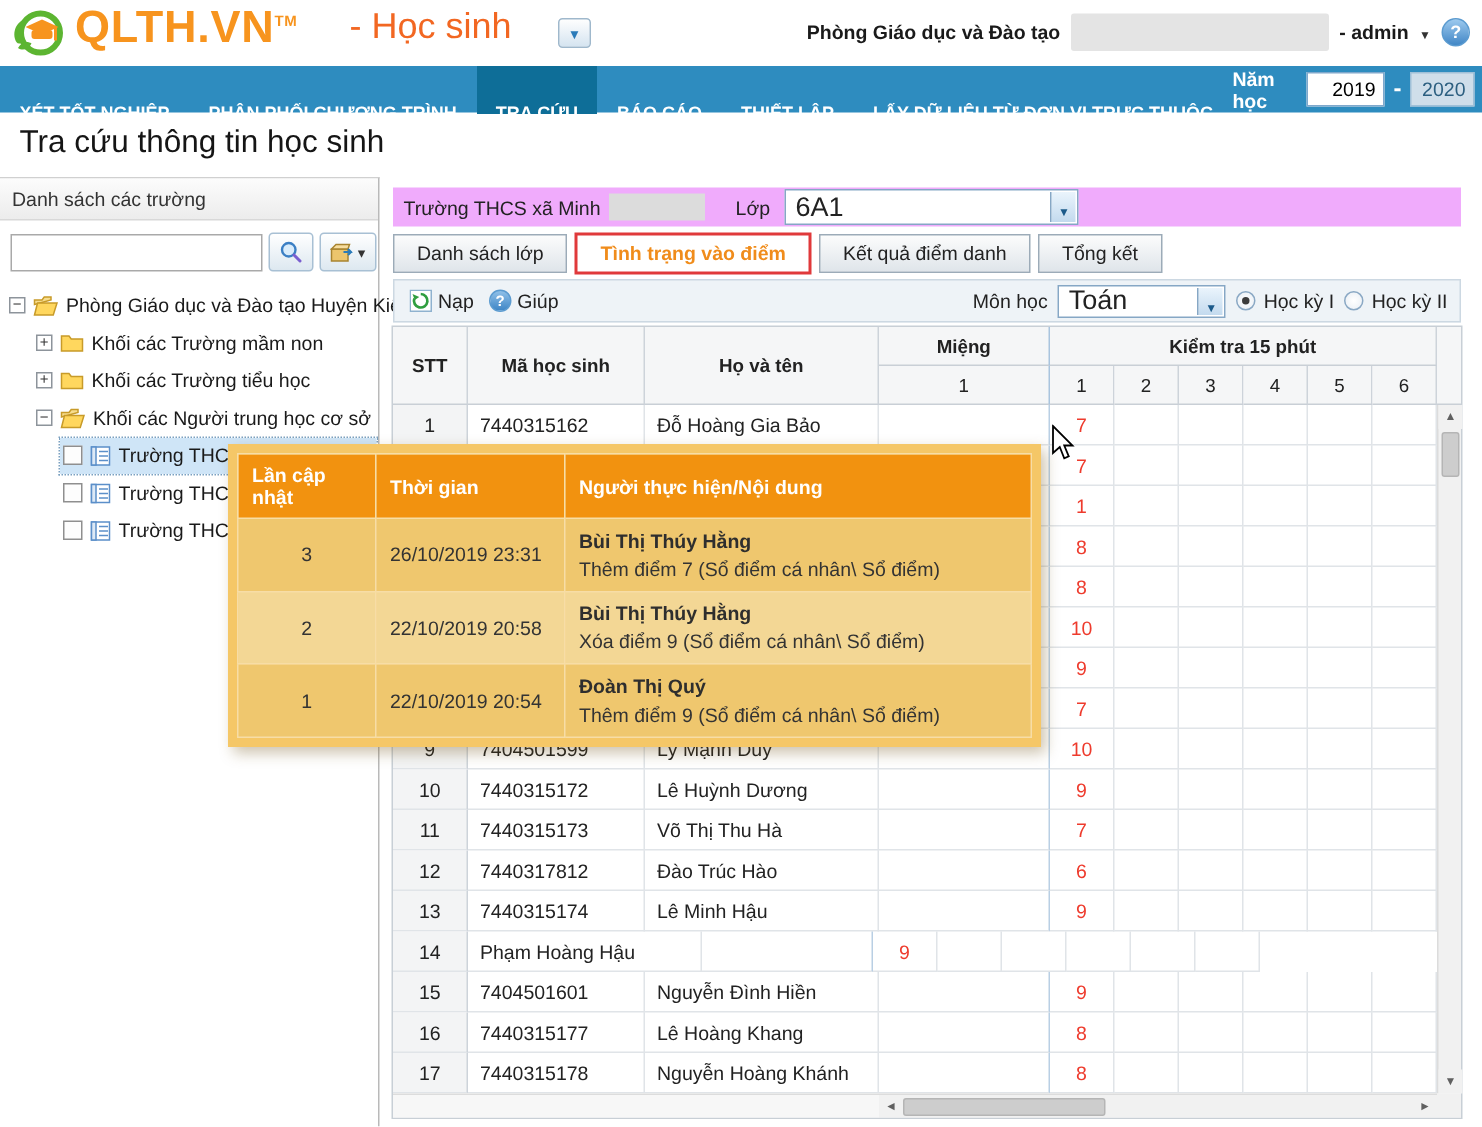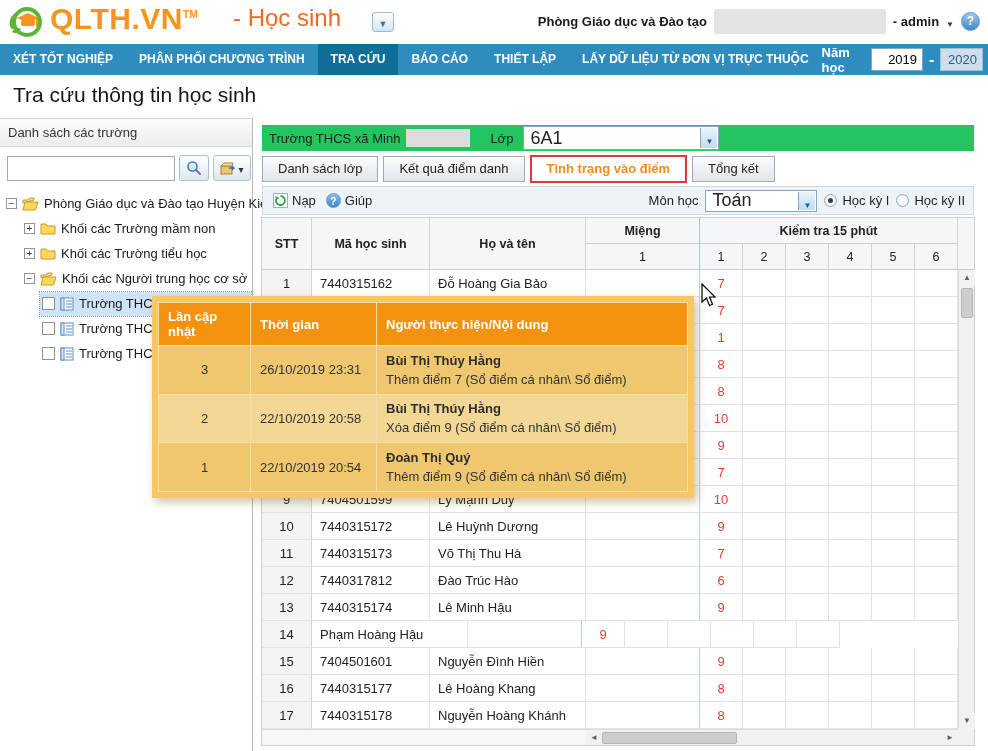--- a/index.html
+++ b/index.html
@@ -23,21 +23,21 @@
   .redact-box { width:172px; height:25px; background:#e4e4e4; border-radius:2px; }
   .admin-label { font-weight:bold; font-size:13px; color:#1a1a1a; }
   .admin-caret::before { content:"▼"; font-size:8px; color:#333; }
   .help-badge { width:19px; height:19px; border-radius:50%; border:1px solid #5b9bd0;
     background:linear-gradient(#9cc9ee,#4287c6); color:#fff; font-weight:bold; font-size:12px; text-align:center; line-height:17px; cursor:pointer; }
   .help-badge::before { content:"?"; }
 
   
   #nav { position:absolute; left:0; top:44px; width:988px; height:31px; background:#2E8CBF; display:flex; color:#fff; }
   .nav-items { display:flex; }
-  .nav-item { padding:0 13px; line-height:31px; font-size:12px; font-weight:bold; white-space:nowrap; cursor:pointer; }
+  .nav-item { padding:16px 13px; line-height:31px; font-size:12px; font-weight:bold; white-space:nowrap; cursor:pointer; }
   .nav-item.active { background:#0E6E98; }
   .nav-year { margin-left:auto; display:flex; align-items:center; gap:6px; padding-right:5px; }
   .year-label { font-weight:bold; font-size:13px; color:#fff; }
   .year-input { width:52px; height:23px; border:1px solid #7fa8cc; background:#fff; font-size:13px; text-align:right; padding-right:5px; font-family:inherit; }
   .year-dash { color:#fff; font-weight:bold; }
   .year-to { width:52px; height:23px; background:#cfdeea; border:1px solid #9fc0d8; color:#2c5f80; font-size:13px; text-align:right; line-height:21px; padding-right:5px; }
 
   
   .page-title { position:absolute; left:13px; top:83px; font-size:21px; color:#151515; }
 
@@ -63,21 +63,21 @@
     font-size:10px; line-height:9px; text-align:center; color:#333; flex:none; }
   .expander.minus::before { content:"−"; }
   .expander.plus::before { content:"+"; }
   .tree-icon { margin-right:5px; flex:none; }
   .leaf-inner { display:flex; align-items:center; flex:1; height:24px; padding-left:2px; }
   .tnode.selected .leaf-inner { background:#cfe5f7; outline:1px dotted #7aa0c0; }
   .checkbox { width:13px; height:13px; border:1px solid #8f8f8f; background:#fdfdfd; margin-right:5px; flex:none; }
 
   
   #main { position:absolute; left:261px; top:118px; width:727px; height:633px; }
-  .class-bar { position:absolute; left:1px; top:7px; width:712px; height:26px; background:#22c55e;
+  .class-bar { position:absolute; left:1px; top:7px; width:712px; height:26px; background:#f0abfc;
     display:flex; align-items:center; font-size:13px; color:#222; padding-left:7px; }
   .class-redact { width:64px; height:18px; background:#dcdcdc; margin-left:6px; }
   .lop-label { margin-left:20px; }
   .select { position:relative; background:#fff; border:1px solid #86a7c5; height:24px; display:flex; align-items:center;
     font-size:18px; padding-left:6px; cursor:pointer; }
   .class-select { width:196px; margin-left:10px; }
   .select-arrow { position:absolute; right:1px; top:1px; bottom:1px; width:17px;
     background:linear-gradient(#eaf4fc,#c3daee); border-left:1px solid #86a7c5; text-align:center; }
   .select-arrow::before { content:"▼"; font-size:8px; color:#1b5a8a; line-height:20px; }
 
@@ -300,22 +300,22 @@
     <span class="class-redact"></span>
     <span class="lop-label">Lớp</span>
     <div class="select class-select">
       <span>6A1</span>
       <span class="select-arrow"></span>
     </div>
   </div>
 
   <div class="tab-bar">
       <div class="tab">Danh sách lớp</div>
+      <div class="tab active">Tình trạng vào điểm</div>
       <div class="tab">Kết quả điểm danh</div>
-      <div class="tab active">Tình trạng vào điểm</div>
       <div class="tab">Tổng kết</div>
     </div>
 
   <div class="toolbar">
     <div class="tool-item">
       <svg width="15" height="15" viewBox="0 0 15 15">
         <rect x="0.5" y="0.5" width="14" height="14" fill="#fff" stroke="#8fb2cf"></rect>
         <path d="M7.5 3 A4.5 4.5 0 1 1 3.2 6" fill="none" stroke="#2f9e3f" stroke-width="1.8"></path>
         <path d="M2 3 L3.5 7 L6.5 5 Z" fill="#2f9e3f"></path>
       </svg>

